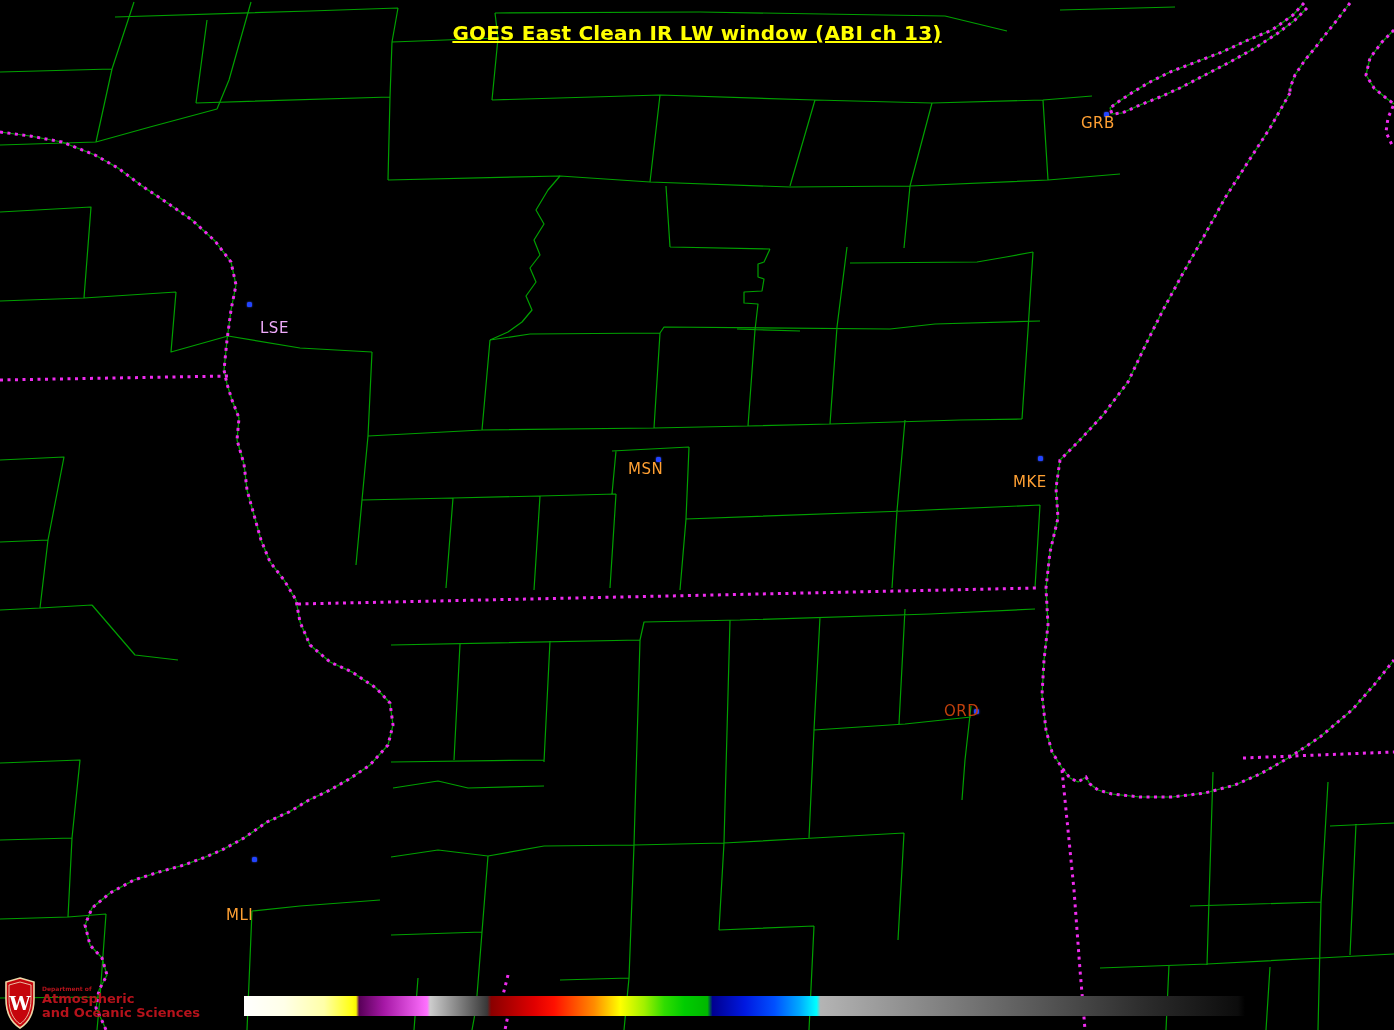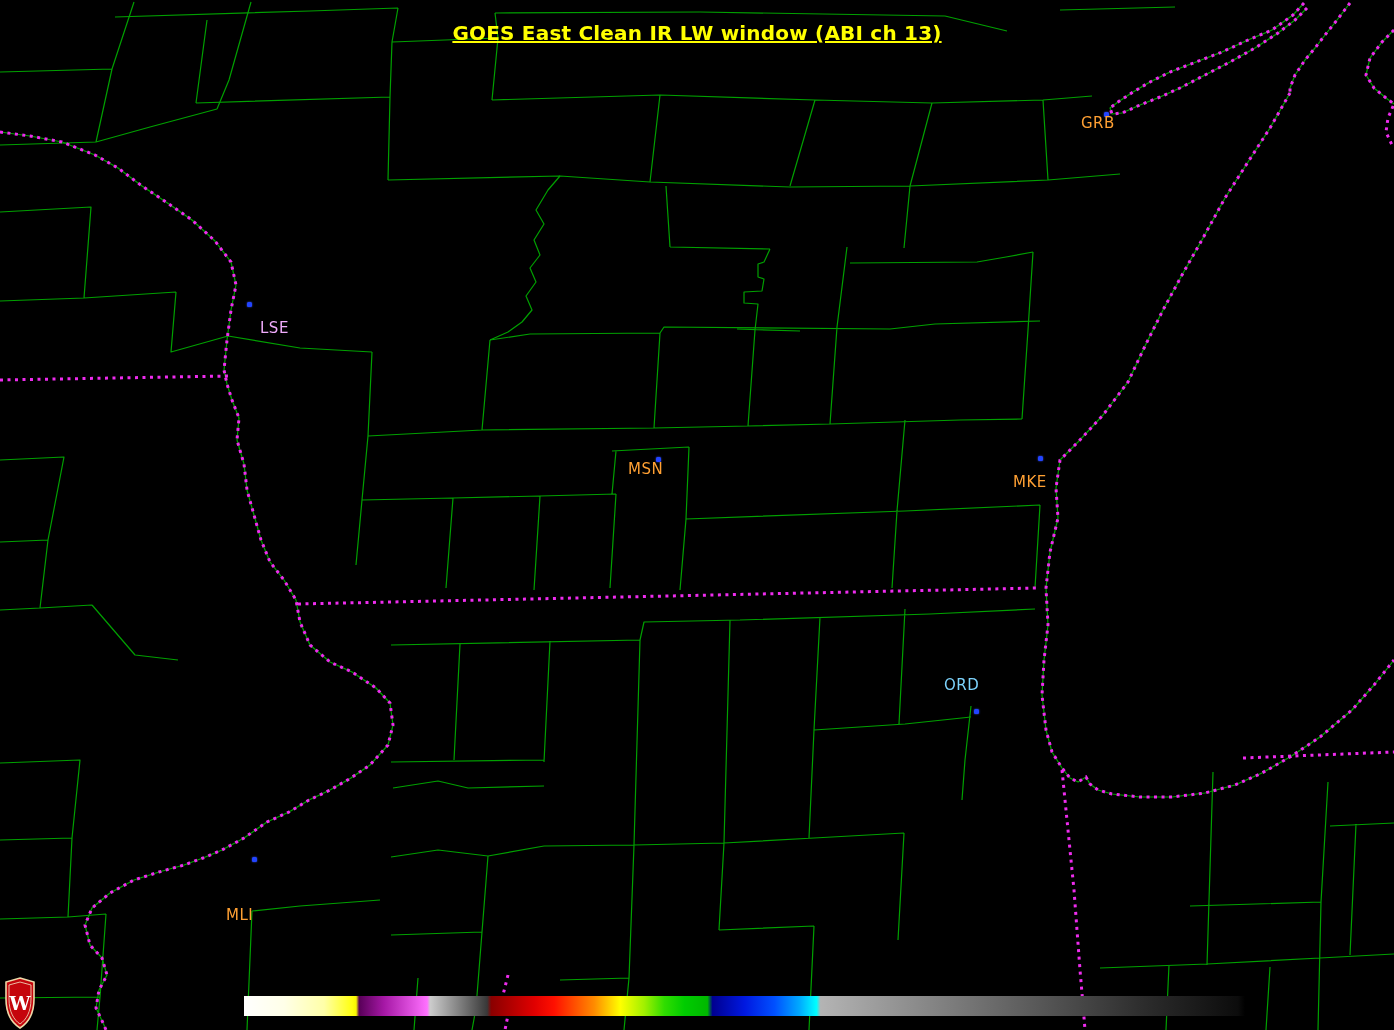--- a/index.html
+++ b/index.html
@@ -122,28 +122,33 @@
   <div id="stations-layer">
       <div class="st-dot" style="left: 1104px; top: 112px; background: rgb(34, 68, 255);"></div>
       <div class="st-label" style="left: 1081px; top: 114px; color: rgb(255, 160, 51);">GRB</div>
       <div class="st-dot" style="left: 247px; top: 302px; background: rgb(34, 68, 255);"></div>
       <div class="st-label" style="left: 220px; top: 319px; color: #f0abfc; margin-left: 40px;">LSE</div>
       <div class="st-dot" style="left: 656px; top: 457px; background: rgb(34, 68, 255);"></div>
       <div class="st-label" style="left: 628px; top: 460px; color: rgb(255, 160, 51);">MSN</div>
       <div class="st-dot" style="left: 1038px; top: 456px; background: rgb(34, 68, 255);"></div>
       <div class="st-label" style="left: 1013px; top: 462px; color: rgb(255, 160, 51); margin-top: 11px;">MKE</div>
       <div class="st-dot" style="left: 974px; top: 709px; background: rgb(34, 68, 255);"></div>
-      <div class="st-label" style="left: 944px; top: 676px; color: #7dd3fc;">ORD</div>
+      <div class="st-label" style="left: 944px; top: 702px; color: #c2410c;">ORD</div>
       <div class="st-dot" style="left: 252px; top: 857px; background: rgb(34, 68, 255);"></div>
       <div class="st-label" style="left: 226px; top: 906px; color: rgb(255, 160, 51);">MLI</div>
     </div>
 
   <div id="colorbar" style="left: 244px; top: 996px; width: 1001px; height: 20px; background: linear-gradient(to right, rgb(255, 255, 255) 0%, rgb(255, 255, 232) 4%, rgb(255, 255, 168) 8%, rgb(255, 255, 16) 10.8%, rgb(248, 248, 0) 11.2%, rgb(88, 0, 88) 11.5%, rgb(166, 24, 166) 14%, rgb(255, 112, 255) 18.3%, rgb(204, 204, 204) 18.6%, rgb(56, 56, 56) 24.3%, rgb(138, 0, 0) 24.7%, rgb(224, 0, 0) 29%, rgb(255, 16, 0) 31%, rgb(255, 140, 0) 35%, rgb(255, 255, 0) 37.6%, rgb(160, 240, 0) 40%, rgb(48, 221, 0) 42%, rgb(0, 204, 0) 44%, rgb(0, 184, 0) 46.3%, rgb(0, 0, 144) 46.8%, rgb(0, 24, 224) 50%, rgb(0, 80, 255) 53%, rgb(0, 170, 255) 55.5%, rgb(0, 255, 255) 57.2%, rgb(180, 180, 180) 57.6%, rgb(106, 106, 106) 75%, rgb(44, 44, 44) 90%, rgb(12, 12, 12) 99.3%, rgb(0, 0, 0) 100%);"></div>
 
   <div id="logo">
     <svg width="32" height="52" viewBox="0 0 32 52">
       <path d="M16,1 L30,5 L30,22 C30,38 24,46 16,51 C8,46 2,38 2,22 L2,5 Z" fill="#c5050c" stroke="#ecd8a8" stroke-width="1.6"></path>
       <path d="M16,5 L27,8 L27,22 C27,35 22,43 16,47 C10,43 5,35 5,22 L5,8 Z" fill="none" stroke="#f4e8c8" stroke-width="0.8"></path>
       <text x="16" y="33" text-anchor="middle" font-family="DejaVu Serif, serif" font-size="19" font-weight="bold" fill="#ffffff">W</text>
     </svg>
+    <div id="logo-text" style="color: rgb(181, 18, 27);">
+      <div id="logo-dept">Department of</div>
+      <div class="logo-big">Atmospheric</div>
+      <div class="logo-big">and Oceanic Sciences</div>
+    </div>
   </div>
 
 </div>
 
 </body></html>

